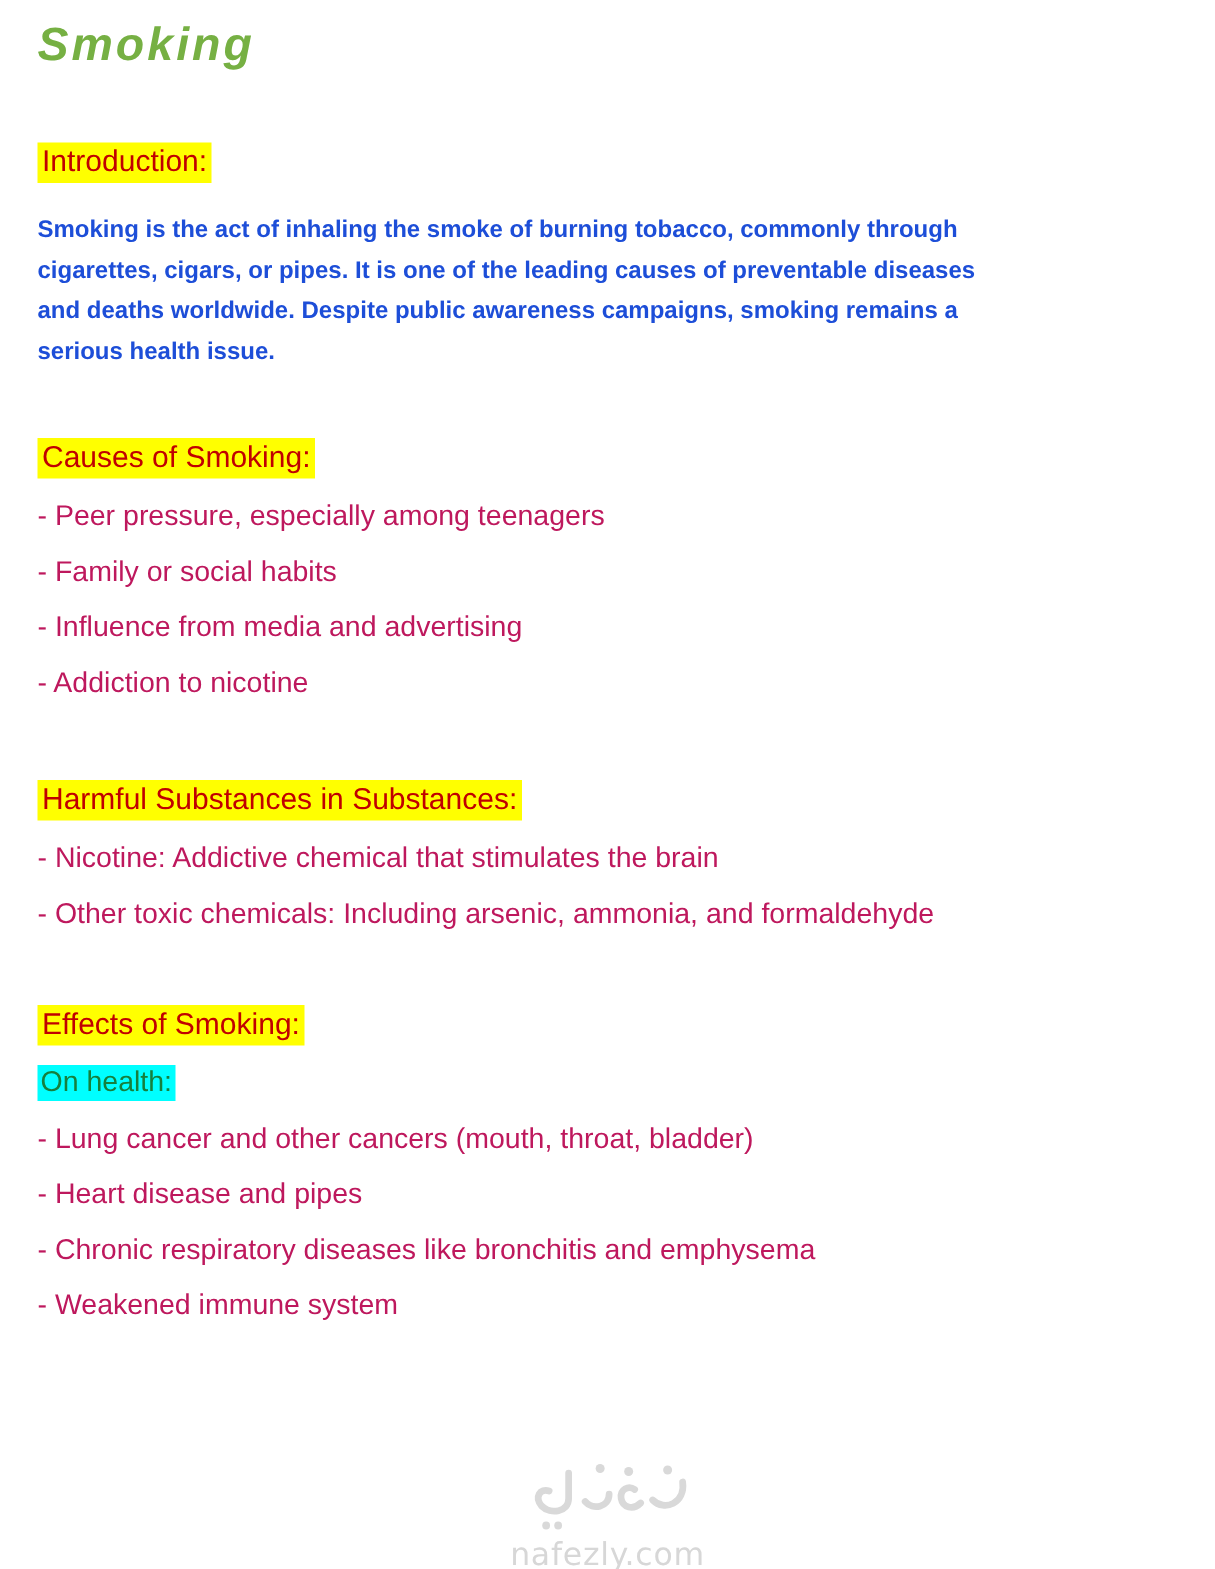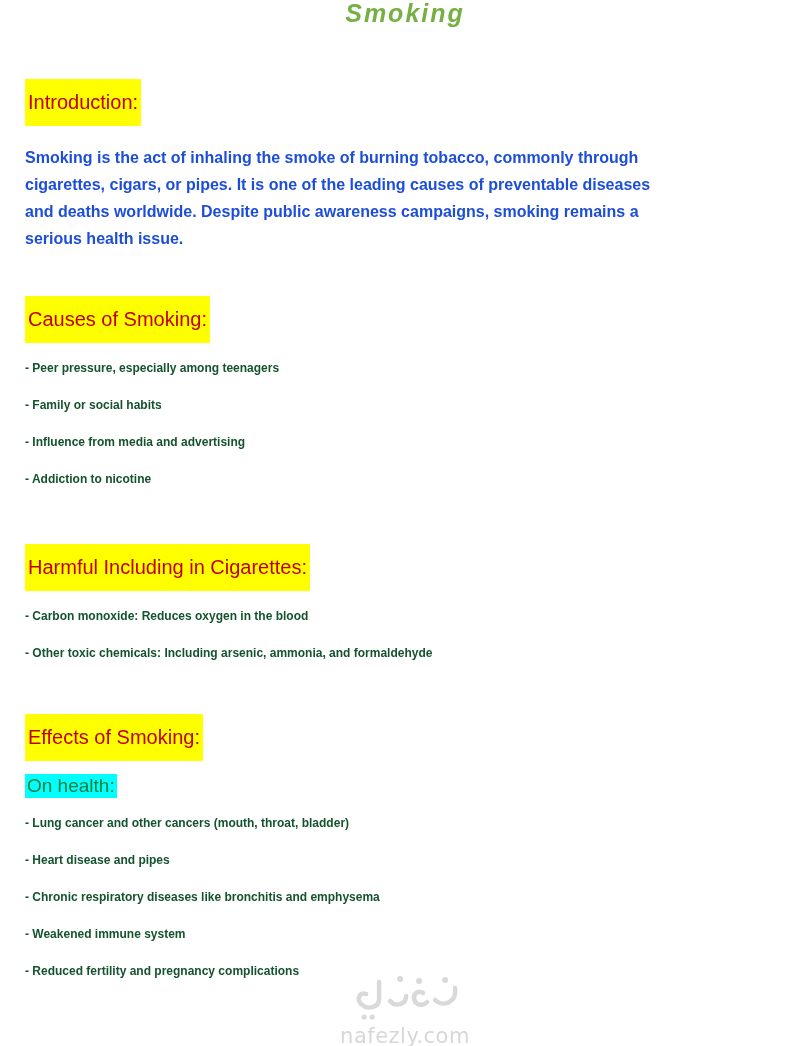--- a/index.html
+++ b/index.html
@@ -31,24 +31,23 @@
     letter-spacing: 0.5px;
   }
 
   .content {
     position: relative;
     z-index: 1;
     padding: 0 25px;
   }
 
   .doc-title {
-    margin-top: 0;
+    margin-top: 16px;
     height: 27px;
-    text-align: center;
-    font-size: 25px;
+    font-size: 31px;
     line-height: 27px;
     font-style: italic;
     font-weight: 600;
     letter-spacing: 2px;
     color: #76b043;
   }
 
   .sec { margin-top: 0; }
   .sec-intro   { margin-top: 52px; }
   .sec-causes  { margin-top: 44px; }
@@ -56,21 +55,21 @@
   .sec-effects { margin-top: 52px; }
 
   h2.hl {
     display: table;
     margin: 0;
     background: #ffff00;
     color: #c00000;
     font-size: 20px;
     font-weight: 400;
     line-height: 27px;
-    padding: 10px 3px;
+    padding: 0 3px;
   }
 
   .subhl {
     display: table;
     margin-top: 13px;
     background: #00ffff;
     color: #15803d;
     font-size: 19px;
     font-weight: 400;
     line-height: 24px;
@@ -81,24 +80,24 @@
     margin: 18px 0 0 0;
     width: 655px;
     font-size: 16px;
     font-weight: 700;
     line-height: 27px;
     color: #1d4ed8;
   }
 
   .items { margin-top: 17px; }
   .item {
-    font-size: 12px;
-    font-weight: 700;
+    font-size: 19px;
+    font-weight: 400;
     line-height: 17px;
-    color: #14532d;
+    color: #be185d;
     margin-bottom: 20px;
   }
   .item:last-child { margin-bottom: 0; }
 </style>
 </head>
 <body>
 
 <div class="watermark">
   <svg class="wm-logo" width="112" height="48" viewBox="0 0 112 48" fill="none" aria-label="نفذلي">
 
@@ -132,32 +131,31 @@
     <h2 class="hl">Causes of Smoking:</h2>
     <div class="items">
       <div class="item">- Peer pressure, especially among teenagers</div>
       <div class="item">- Family or social habits</div>
       <div class="item">- Influence from media and advertising</div>
       <div class="item">- Addiction to nicotine</div>
     </div>
   </div>
 
   <div class="sec sec-harmful">
-    <h2 class="hl">Harmful Including in Cigarettes:</h2>
+    <h2 class="hl">Harmful Substances in Substances:</h2>
     <div class="items">
-      <div class="item">- Carbon monoxide: Reduces oxygen in the blood</div>
+      <div class="item">- Nicotine: Addictive chemical that stimulates the brain</div>
       <div class="item">- Other toxic chemicals: Including arsenic, ammonia, and formaldehyde</div>
     </div>
   </div>
 
   <div class="sec sec-effects">
     <h2 class="hl">Effects of Smoking:</h2>
     <div class="subhl">On health:</div>
     <div class="items">
       <div class="item">- Lung cancer and other cancers (mouth, throat, bladder)</div>
       <div class="item">- Heart disease and pipes</div>
       <div class="item">- Chronic respiratory diseases like bronchitis and emphysema</div>
       <div class="item">- Weakened immune system</div>
-      <div class="item">- Reduced fertility and pregnancy complications</div>
     </div>
   </div>
 
 </div>
 
 </body></html>

